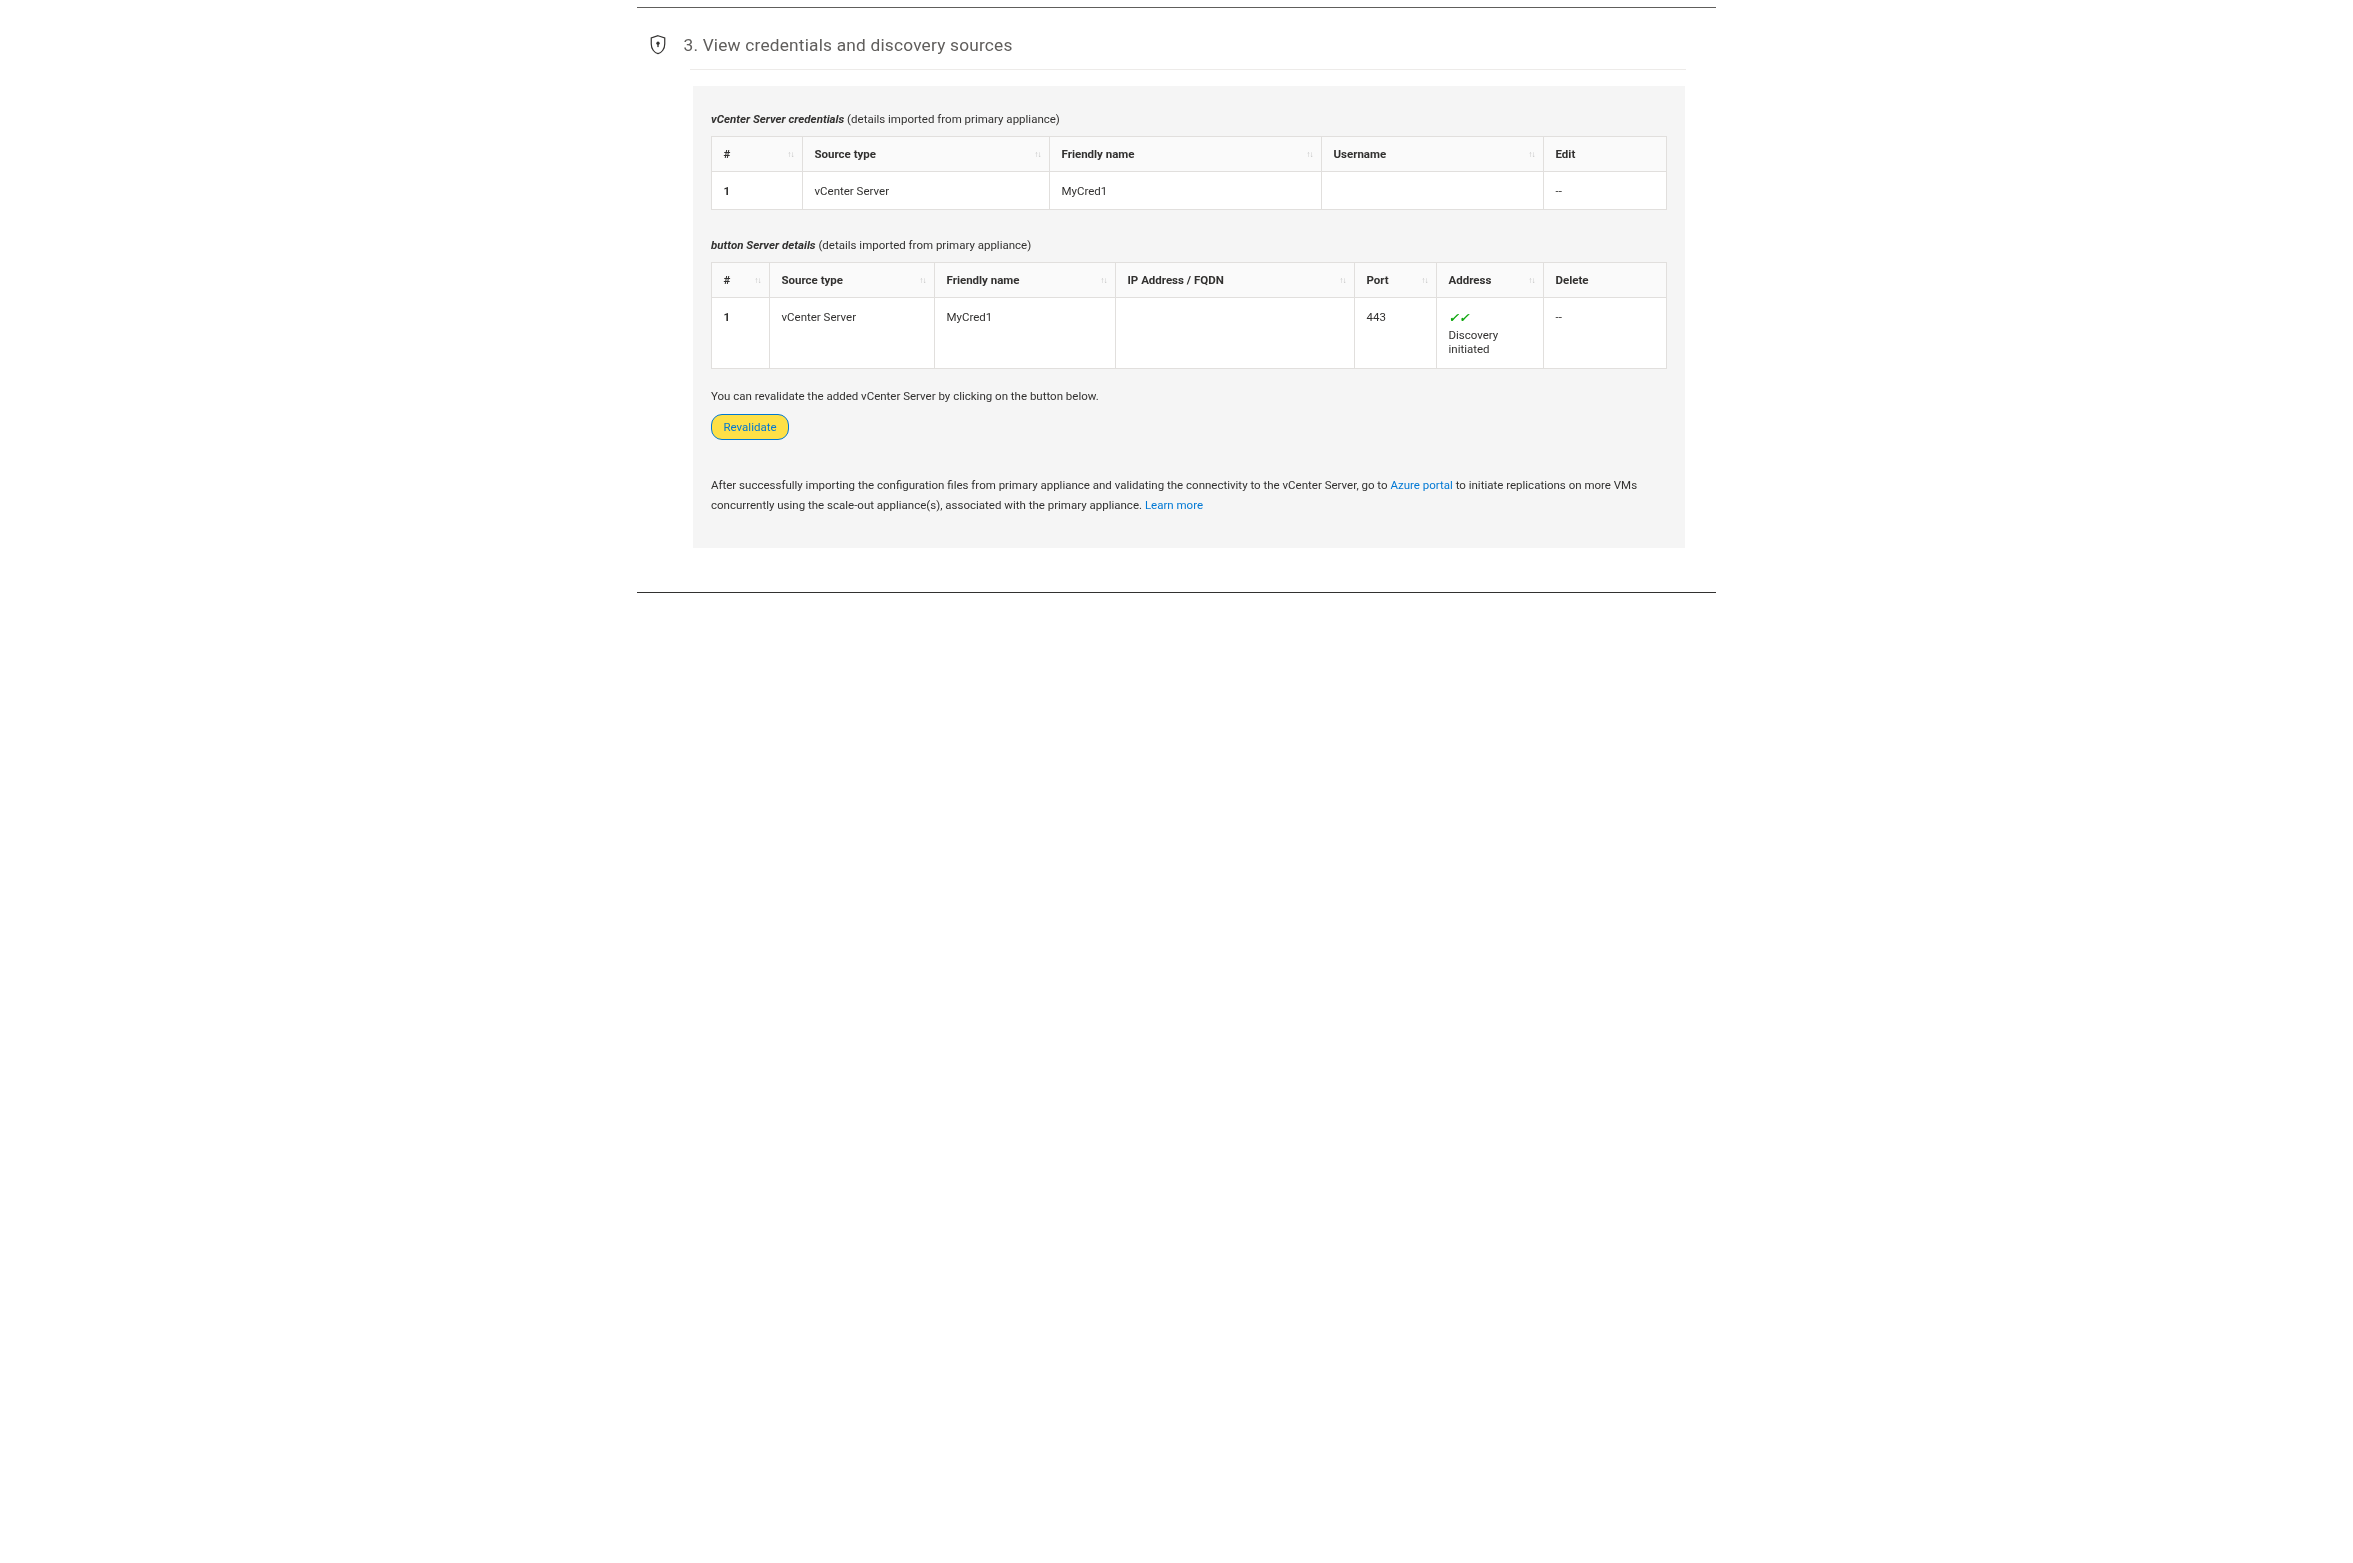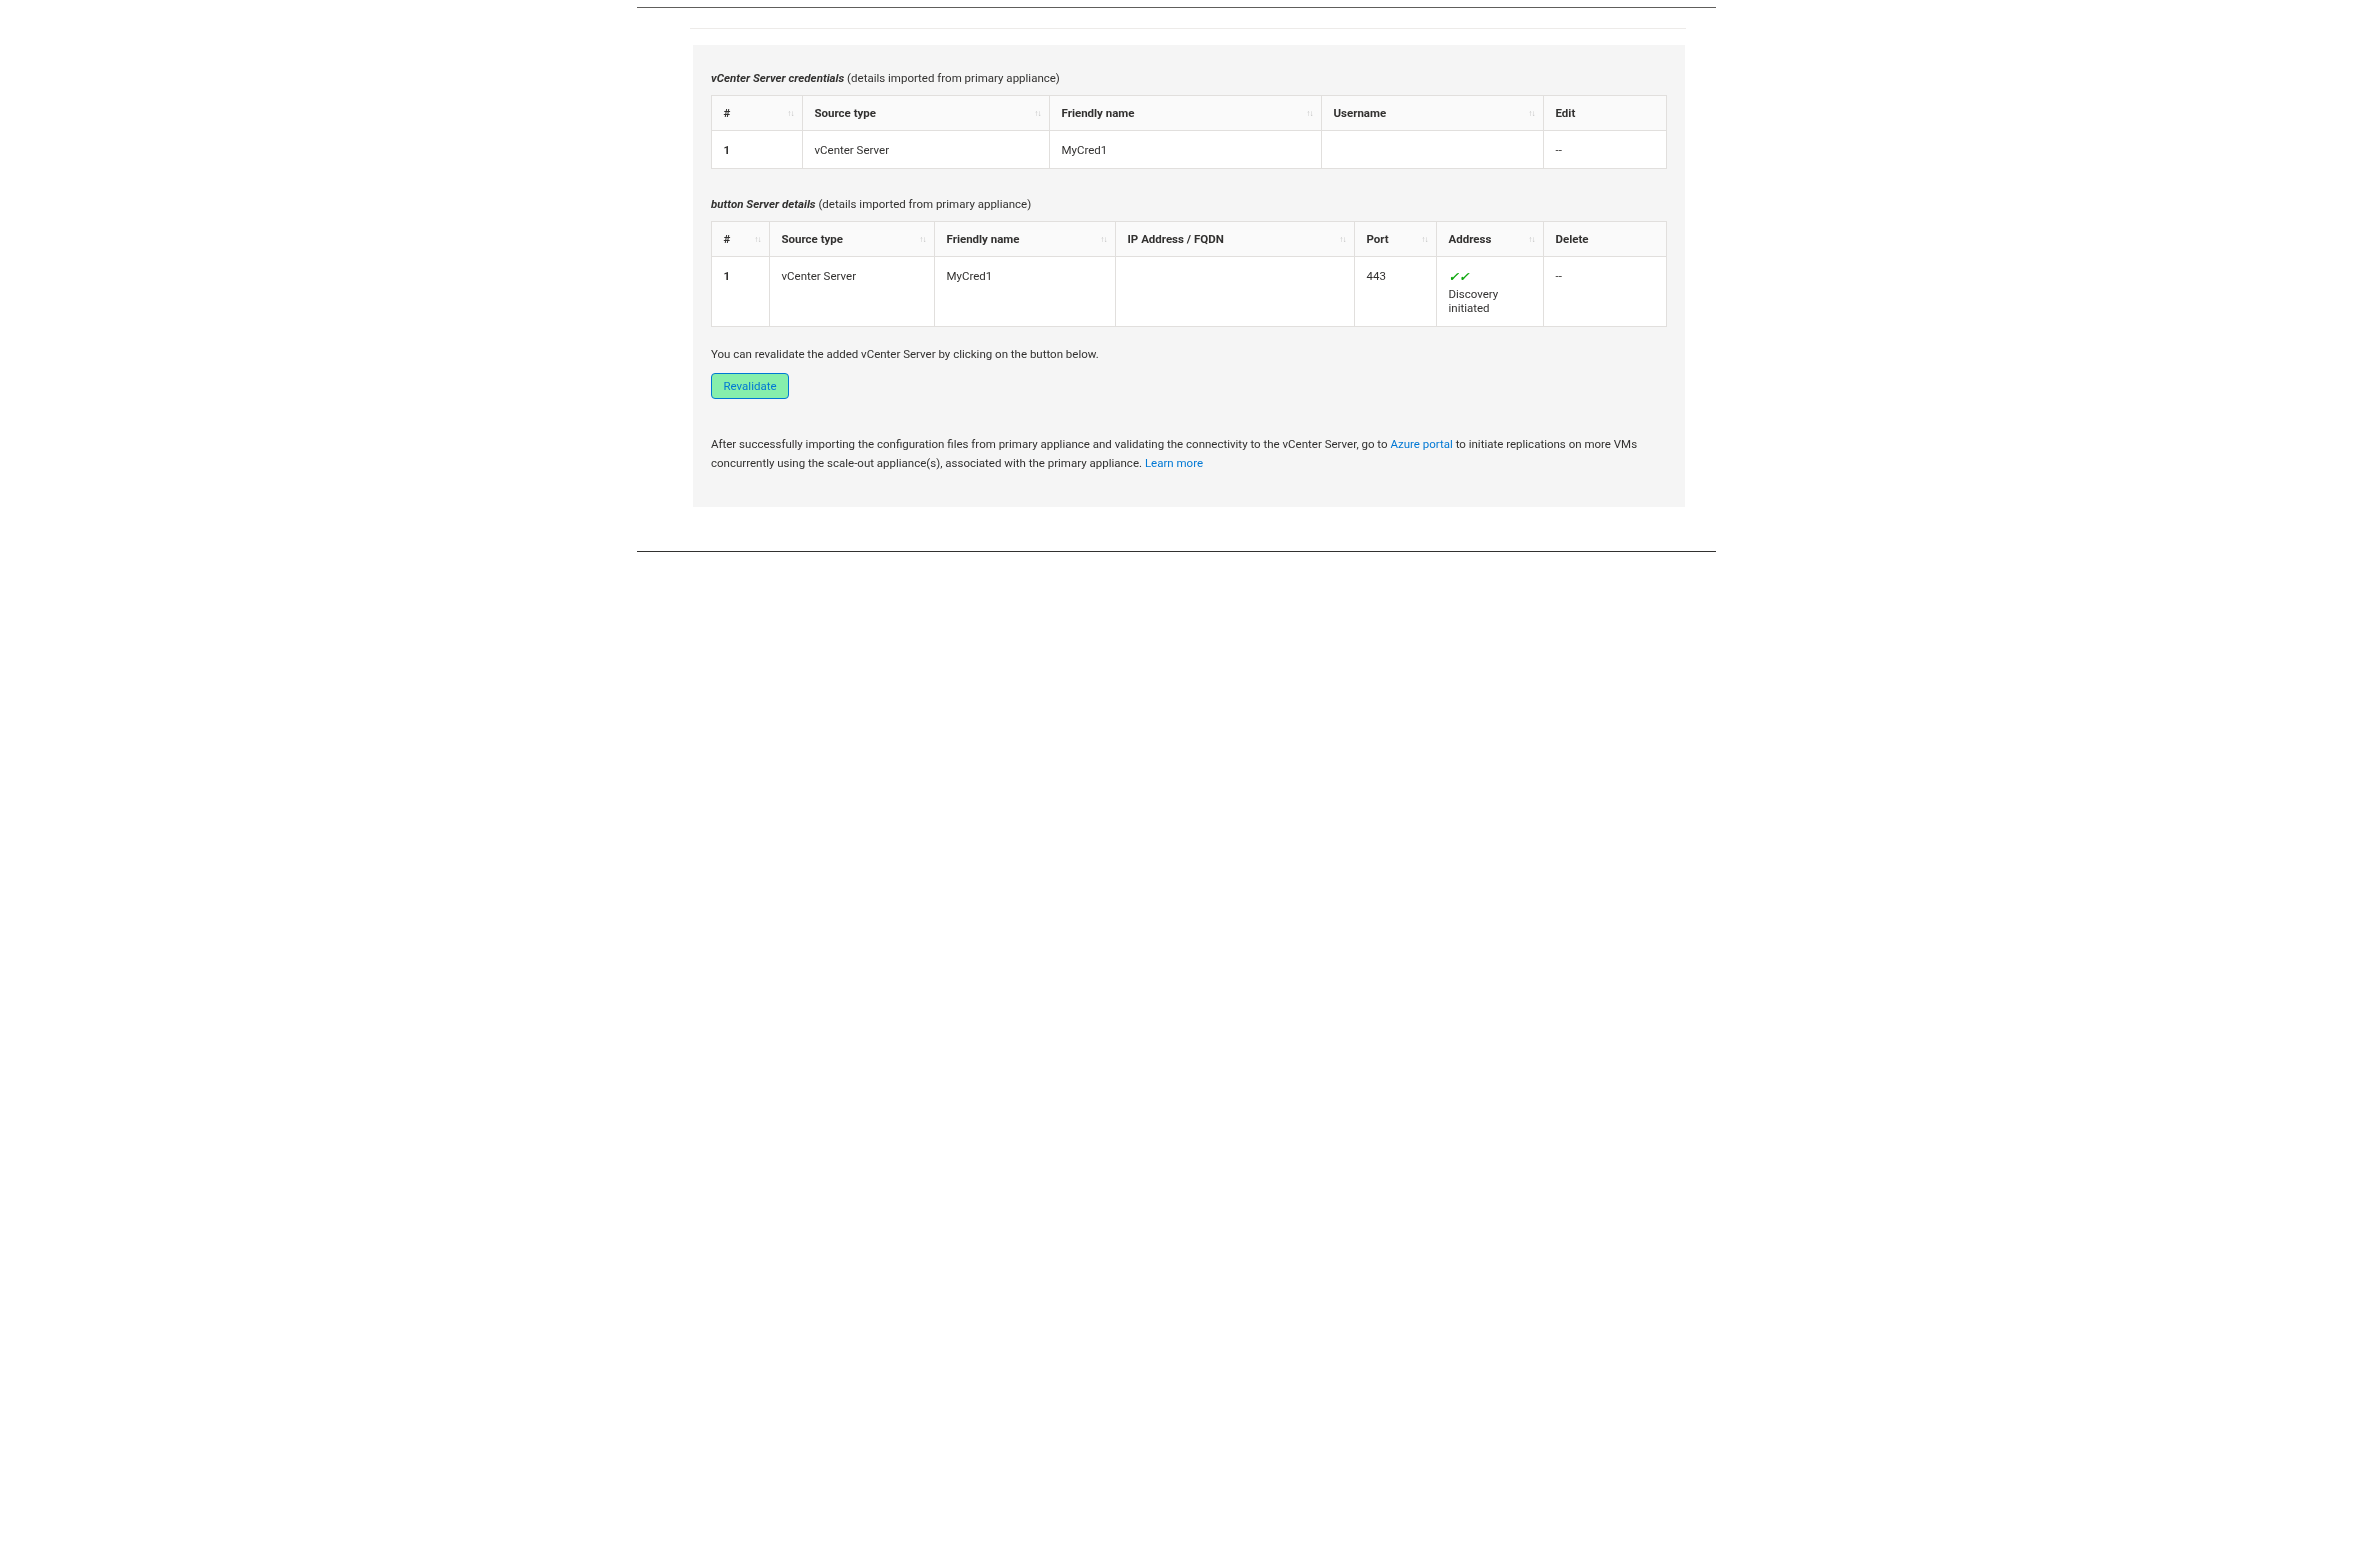--- a/index.html
+++ b/index.html
@@ -111,22 +111,22 @@
 
   .revalidate-note {
     margin: 20px 0 11.5px 0;
     color: #323130;
   }
 
   .btn-outline {
     display: inline-block;
     border: 0.8px solid #0078d4;
     color: #0078d4;
-    background: #86efac;
-    border-radius: 4px;
+    background: #fde047;
+    border-radius: 11px;
     padding: 5px 11.5px;
     font-size: 11.5px;
     cursor: pointer;
     font-family: inherit;
   }
 
   .after-text {
     margin-top: 36px;
     line-height: 1.7;
     color: #323130;
@@ -151,20 +151,30 @@
   .t2 col.c5 { width: 82px; }
   .t2 col.c6 { width: 107px; }
   .t2 col.c7 { width: auto; }
 </style>
 </head>
 <body>
 
 <div class="page">
   <div class="top-divider"></div>
 
+  <div class="section-header">
+    <span class="shield-icon">
+      <svg viewBox="0 0 24 28" fill="none" stroke="#323130" stroke-width="1.6">
+        <path d="M12 2 L21 5 V13 C21 20 16.5 25 12 26 C7.5 25 3 20 3 13 V5 Z"></path>
+        <circle cx="12" cy="12" r="2.2" fill="#323130" stroke="none"></circle>
+        <rect x="11.1" y="13" width="1.8" height="4.2" fill="#323130" stroke="none"></rect>
+      </svg>
+    </span>
+    <span class="section-title">3. View credentials and discovery sources</span>
+  </div>
   <div class="section-underline"></div>
 
   <div class="panel">
 
     
     <p class="sub-label">
       <span class="bold">vCenter Server credentials</span><span> (details imported from primary appliance)</span>
     </p>
 
     <table class="data t1">

